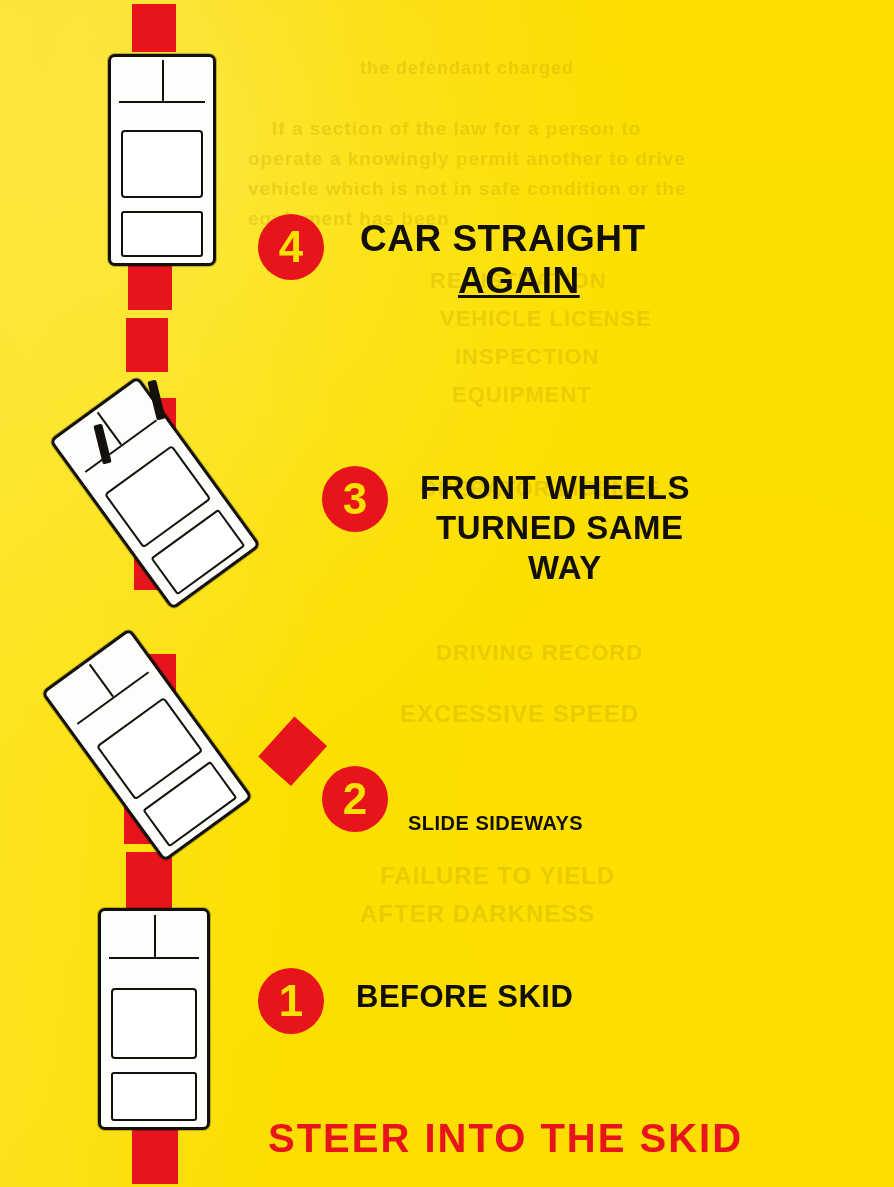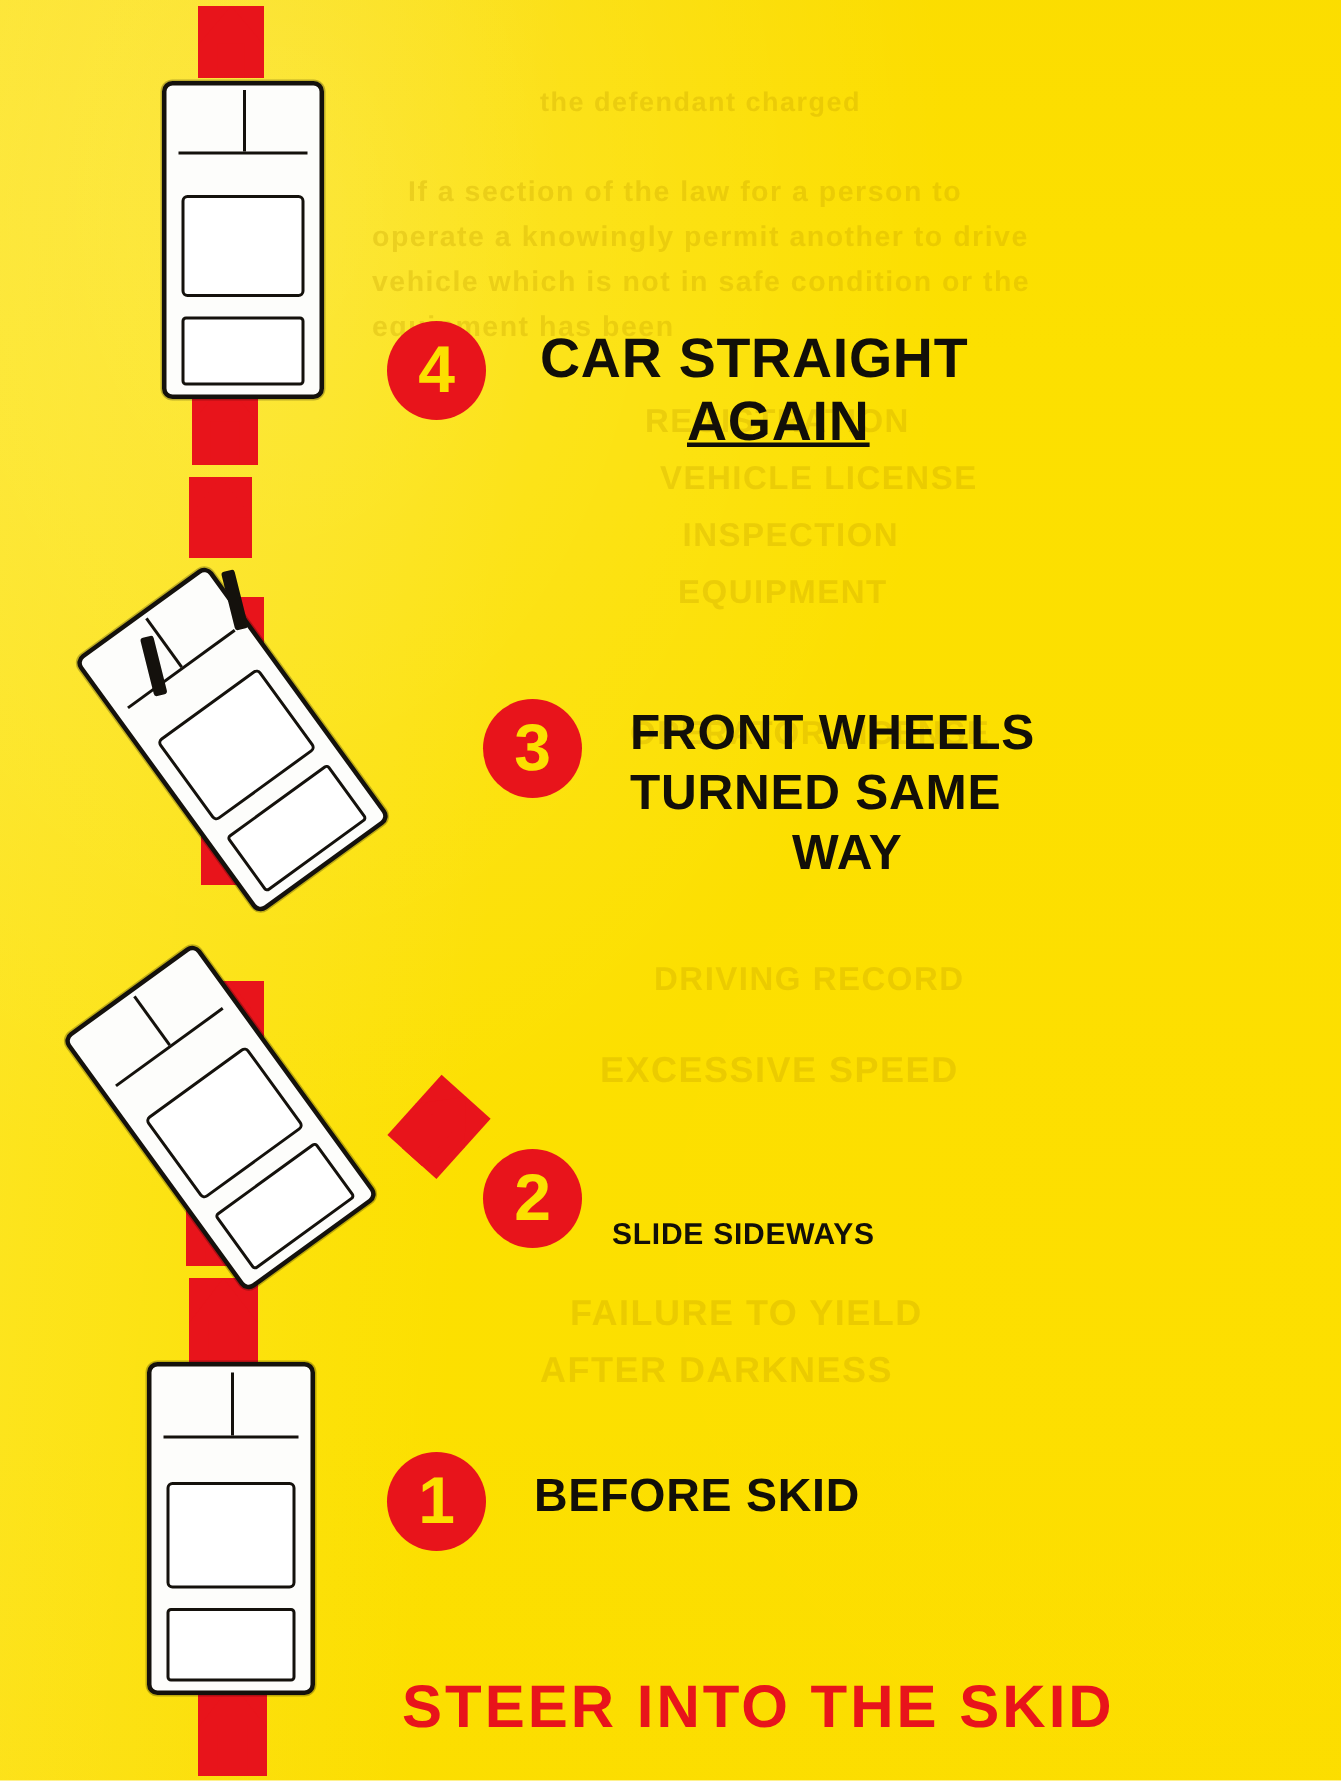--- a/index.html
+++ b/index.html
@@ -252,21 +252,21 @@
     <div class="deck" style="top:74%; height:20%;"></div>
     <div class="split" style="left:50%; top:3%; height:19%;"></div>
   </div>
 
   <div class="badge" style="left:258px; top:214px; width:66px; height:66px; line-height:66px; font-size:44px;">4</div>
   <div class="caption" style="left:360px; top:218px; font-size:37px;">CAR STRAIGHT</div>
   <div class="caption" style="left:458px; top:260px; font-size:37px;text-decoration:underline;">AGAIN</div>
 
   <div class="badge" style="left:322px; top:466px; width:66px; height:66px; line-height:66px; font-size:44px;">3</div>
   <div class="caption" style="left:420px; top:470px; font-size:33px;">FRONT WHEELS</div>
-  <div class="caption" style="left:420px; top:510px; font-size:33px;text-align:right;">TURNED SAME</div>
+  <div class="caption" style="left:436px; top:510px; font-size:33px;text-align:right;">TURNED SAME</div>
   <div class="caption" style="left:528px; top:550px; font-size:33px;">WAY</div>
 
   <div class="badge" style="left:322px; top:766px; width:66px; height:66px; line-height:66px; font-size:44px;">2</div>
   <div class="caption" style="left:408px; top:812px; font-size:20px;">SLIDE SIDEWAYS</div>
 
   <div class="badge" style="left:258px; top:968px; width:66px; height:66px; line-height:66px; font-size:44px;">1</div>
   <div class="caption" style="left:356px; top:980px; font-size:31px;">BEFORE SKID</div>
 
   <div class="headline" style="left:268px; top:1116px; font-size:40px;">STEER  INTO  THE  SKID</div>
 

